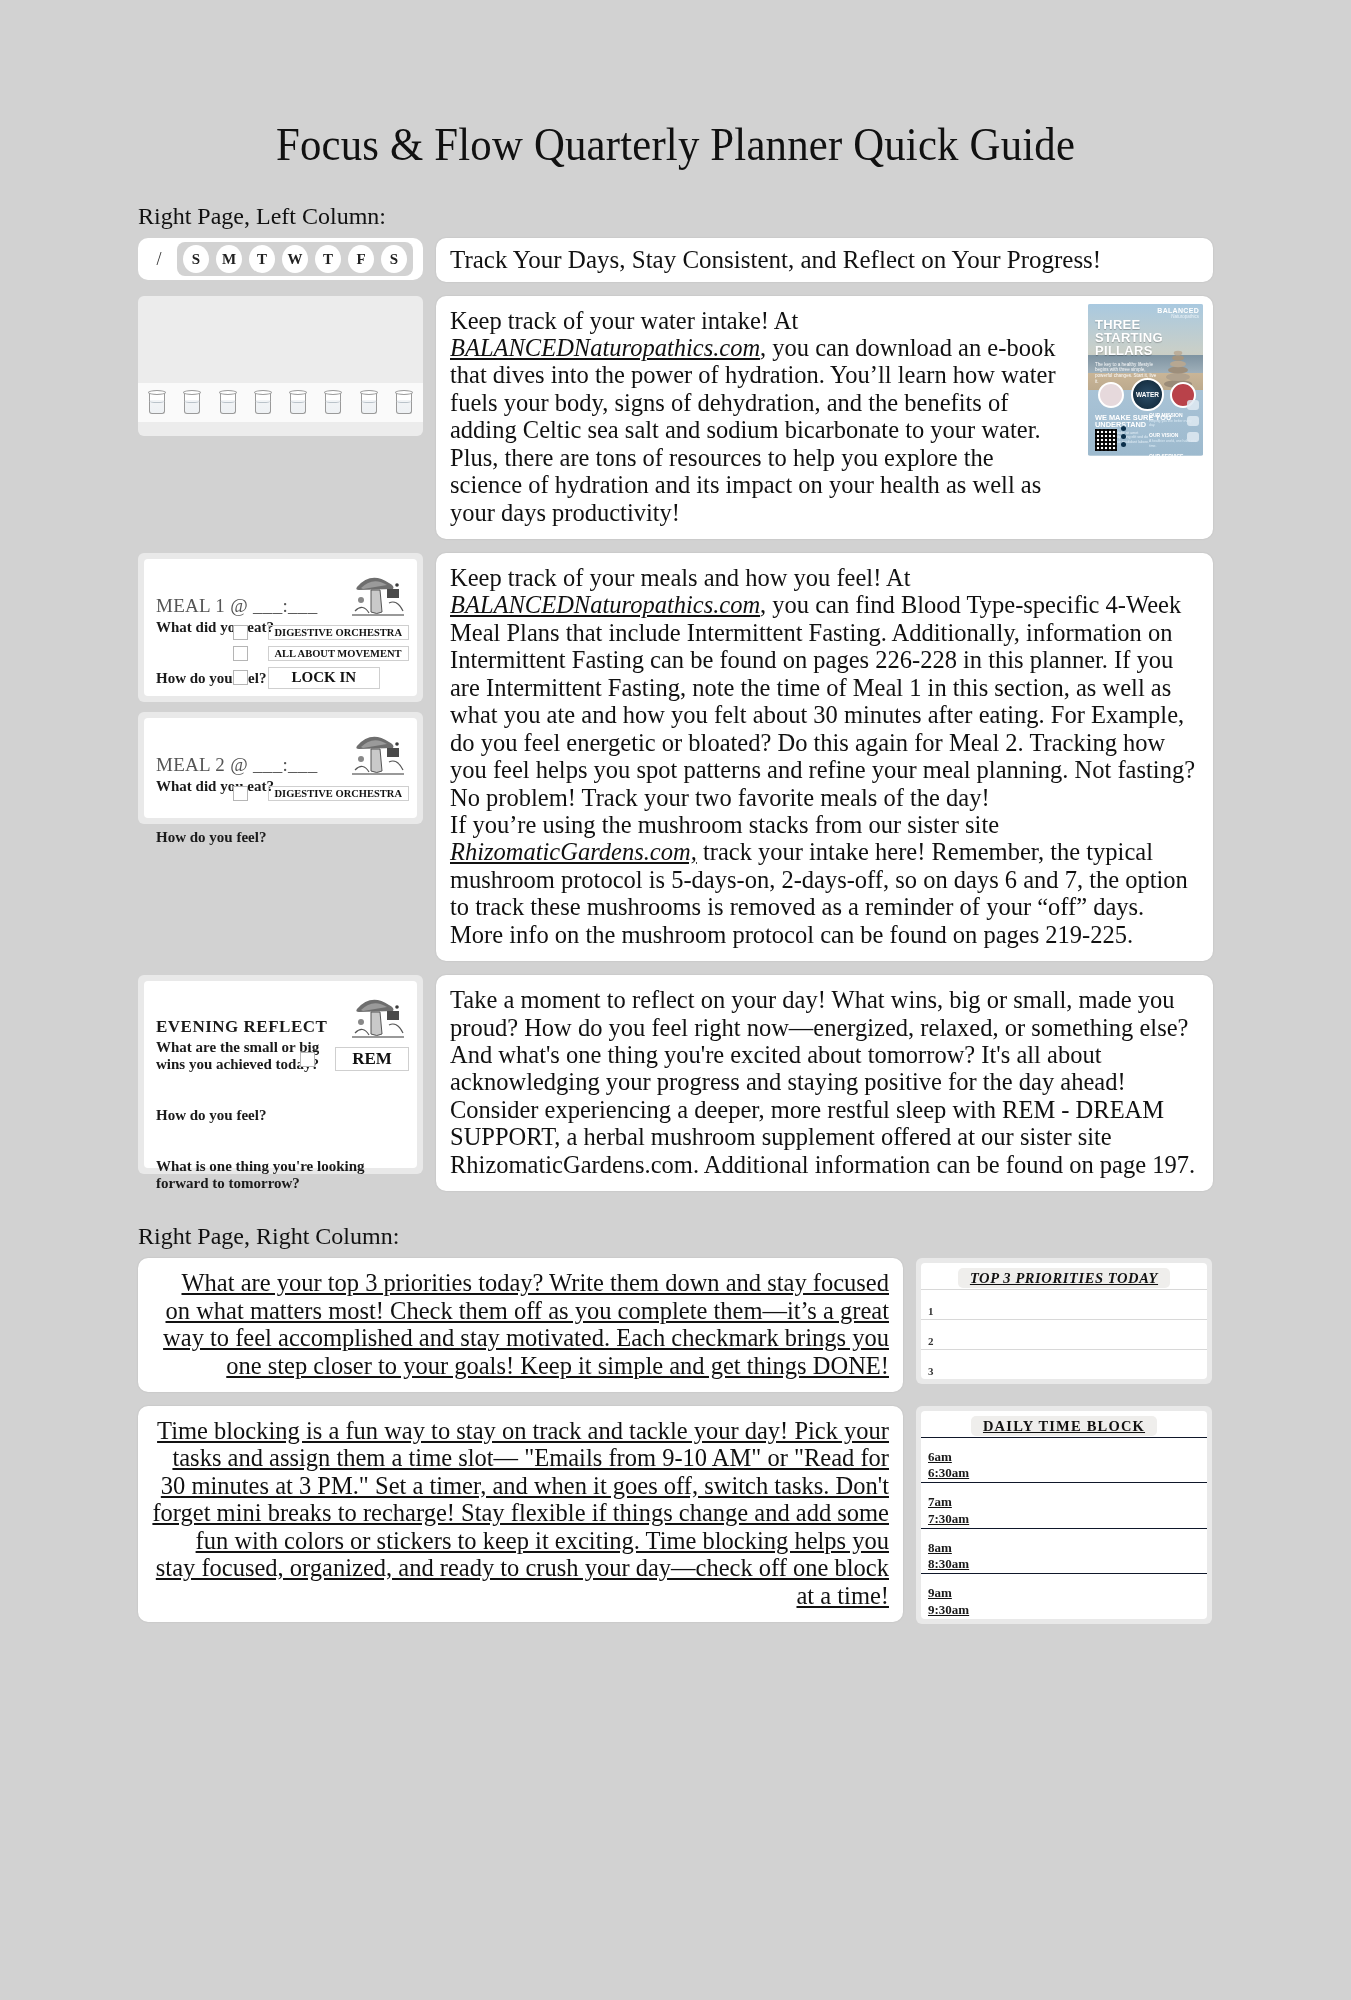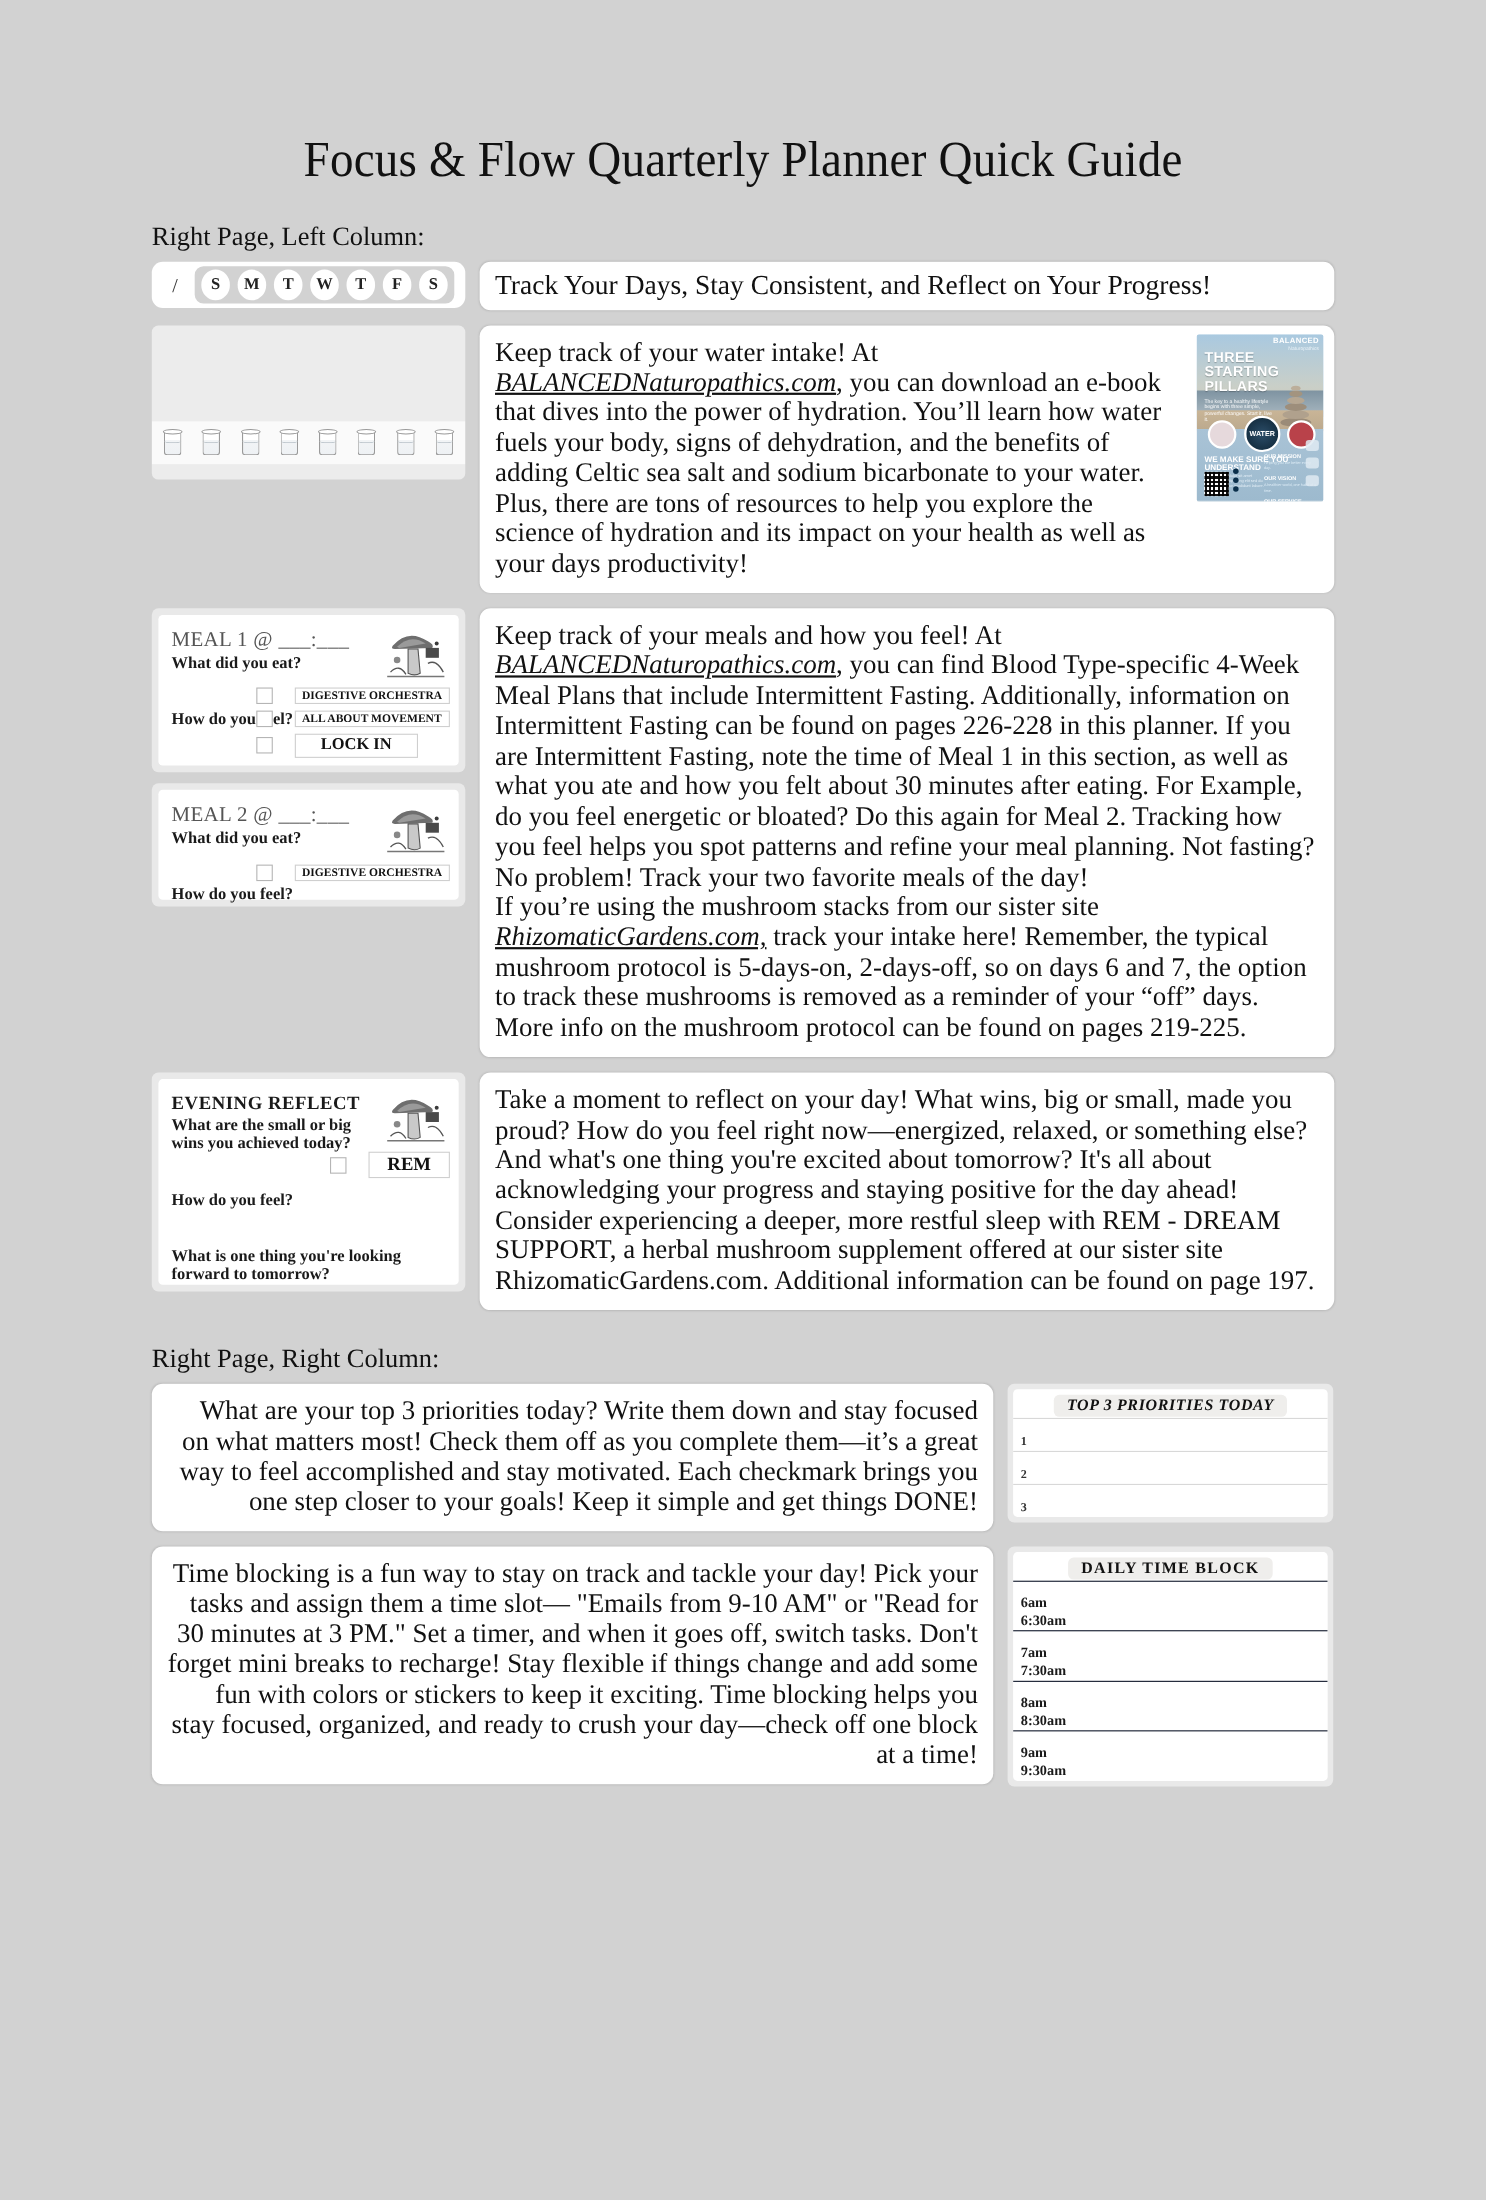--- a/index.html
+++ b/index.html
@@ -135,21 +135,21 @@
   
   .mini {
     background:#fff;
     border-radius: 4px;
     position: relative;
     padding: 12px 12px 10px 12px;
     font-family: "Liberation Serif", serif;
   }
   .mini-wrap { background:#e9e9e9; border-radius: 6px; padding: 6px; }
   .mini .m-title {
-    font-size: 19px; color:#555; letter-spacing:.3px;
+    font-size: 19px; color:#555; letter-spacing:.3px;margin-top:24px;
   }
   .mini .m-q {
     font-size: 15px; font-weight: 700; color:#1a1a1a;
     margin-top: 2px;
   }
   .mini .m-q2 { margin-top: 34px; }
   .mini .m-q3 { margin-top: 34px; line-height:1.15; }
   .mushroom {
     position: absolute; right: 10px; top: 8px;
     width: 58px; height: 52px;
@@ -172,21 +172,21 @@
     font-size: 10.5px; font-weight: 700; line-height: 1.05;
     text-align:center; color:#111;
     min-width: 74px;
   }
   .chk .lbl.big { font-size: 15px; padding: 2px 23px; }
   .chk .lbl.rem { font-size: 17px; padding: 2px 16px; }
 
   
   .row2 {
     display:flex; align-items: flex-start;
-    margin: 0 0 14px 138px; width: 1074px;
+    margin: 0 0 14px 138px; width: 1074px; text-decoration: underline;
   }
   .row2 .txt { width: 765px; flex: 0 0 765px; margin-right: 13px; }
   .row2 .txt .prose { text-align: right; }
   .row2 .vis { flex:1; display:flex; align-items:center; }
 
   .panel {
     background:#fff; border-radius: 4px;
     width: 100%;
     font-family: "Liberation Serif", serif;
     overflow:hidden;

